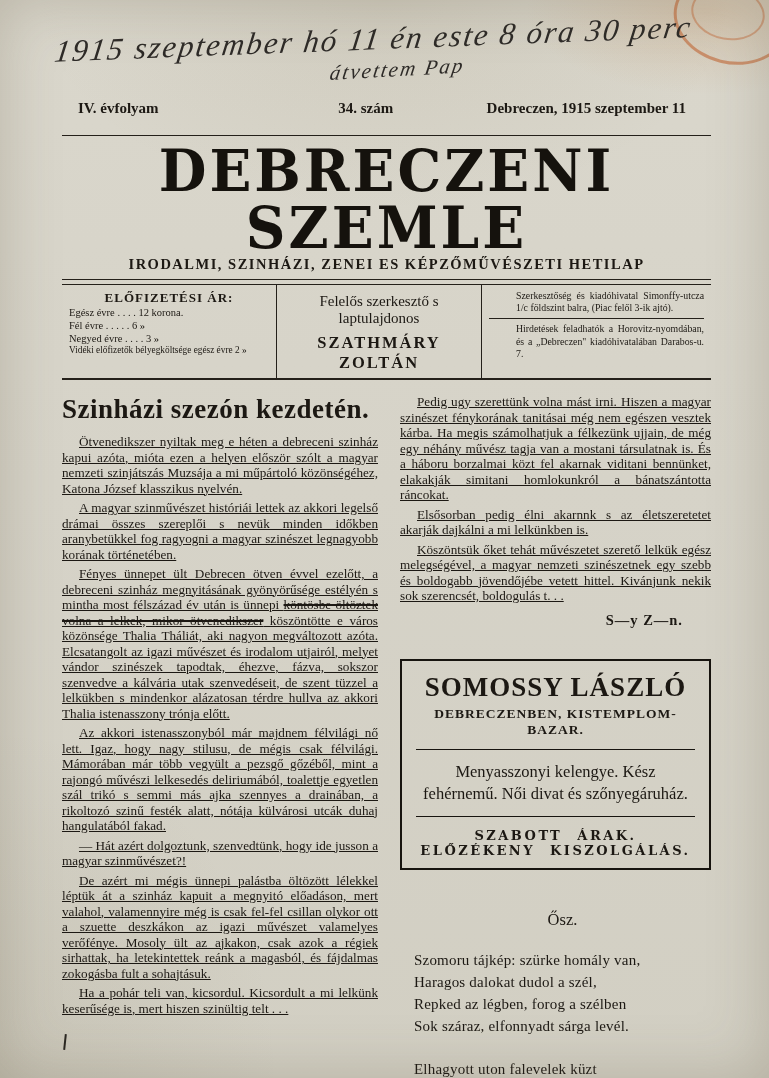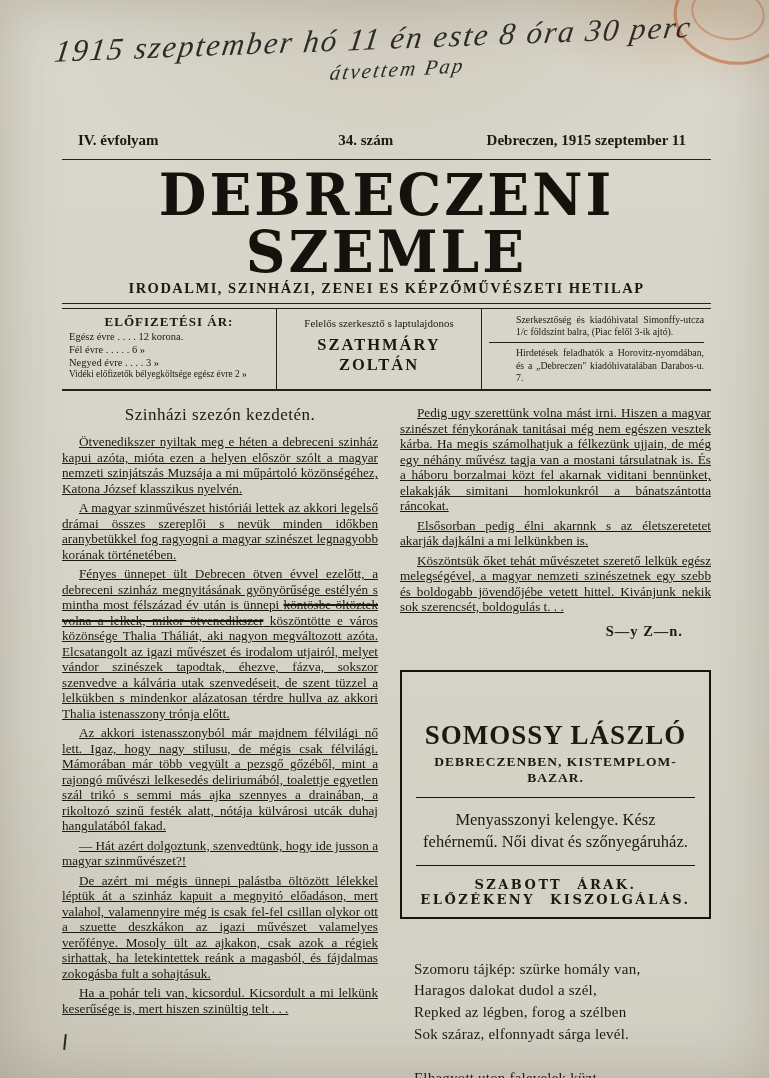--- a/index.html
+++ b/index.html
@@ -38,21 +38,21 @@
   .stamp2{
     position:absolute;top:-14px;right:4px;width:70px;height:50px;
     border:2px solid rgba(192,92,40,0.40);border-radius:50%;
     transform:rotate(10deg);
   }
   
   .content{position:relative;padding:100px 58px 0 62px;}
   .dateline{
     display:flex;align-items:flex-end;
     font-size:15px;font-weight:bold;
-    padding-bottom:10px;border-bottom:1.5px solid #24201a;margin-top:32px;
+    padding-bottom:18px;border-bottom:1.5px solid #24201a;
   }
   .dateline .vol{flex:1;text-align:left;padding-left:16px;}
   .dateline .iss{flex:1;text-align:center;}
   .dateline .loc{flex:1.3;text-align:center;}
   .masthead{
     text-align:center;
     font-family:"DejaVu Serif","Liberation Serif",serif;
     font-weight:bold;font-size:55px;line-height:1.0;
     letter-spacing:3px;
     margin:8px 0 2px 0;
@@ -68,48 +68,48 @@
     display:flex;margin-top:4px;
     border-top:1.5px solid #24201a;border-bottom:2.5px solid #24201a;
   }
   .infobox .cell{padding:5px 7px;}
   .cell-sub{flex:0 0 200px;}
   .cell-ed{flex:0 0 190px;border-left:1.2px solid #24201a;text-align:center;}
   .cell-off{flex:1;border-left:1.2px solid #24201a;}
   .sub-head{text-align:center;font-weight:bold;font-size:13px;letter-spacing:1px;}
   .sub-row{font-size:10.5px;line-height:1.25;white-space:nowrap;}
   .sub-row-small{font-size:9.3px;line-height:1.2;white-space:normal;}
-  .ed-role{font-size:11px;margin-top:3px;}
+  .ed-role{font-size:15px;margin-top:3px;}
   .ed-name{font-weight:bold;font-size:16.5px;letter-spacing:2px;margin-top:6px;}
   .off-block{font-size:9.8px;line-height:1.25;text-align:justify;margin-left:27px;}
   .off-sep{border:none;border-top:1px solid #24201a;margin:4px 0;}
   
   .columns{display:flex;gap:22px;margin-top:14px;}
   .col-left{flex:0 0 316px;}
   .col-right{flex:1;}
   .article-title{
-    text-align:center;font-weight:normal;font-size:17px;
+    font-weight:bold;font-size:27px;
     margin:0 0 9px 0;letter-spacing:0.5px;
   }
   .body-text p{
     margin:0 0 4px 0;font-size:13.2px;line-height:1.175;
     text-align:justify;text-indent:17px;text-decoration:underline;
   }
   .struck{text-decoration:line-through;text-decoration-thickness:1.5px;}
   .signature{
     text-align:right;font-weight:bold;font-size:14.5px;
     padding-right:28px;margin-top:8px;letter-spacing:1px;
   }
   
   .adbox{
     border:2.5px solid #17140f;
     margin-top:30px;padding:12px 10px 10px 10px;
     text-align:center;
   }
-  .ad-name{font-weight:bold;font-size:27px;letter-spacing:1px;line-height:1.05;margin-top:37px;}
+  .ad-name{font-weight:bold;font-size:27px;letter-spacing:1px;line-height:1.05;}
   .ad-loc{font-weight:bold;font-size:13.5px;letter-spacing:1px;margin-top:5px;}
   .ad-rule{border:none;border-top:1.5px solid #17140f;margin:11px 4px;}
   .ad-body{font-size:16.5px;line-height:1.35;padding:0 6px;}
   .ad-footer{
     font-weight:bold;font-size:13px;letter-spacing:2.5px;word-spacing:8px;
     font-family:"DejaVu Serif","Liberation Serif",serif;
   }
   
   .poem{margin-top:40px;padding-left:14px;}
   .poem-title{text-align:center;font-size:16.5px;margin-bottom:20px;}
@@ -188,20 +188,21 @@
         <div class="adbox">
           <div class="ad-name">SOMOSSY LÁSZLÓ</div>
           <div class="ad-loc">DEBRECZENBEN, KISTEMPLOM-BAZAR.</div>
           <hr class="ad-rule">
           <div class="ad-body">Menyasszonyi kelengye. Kész fehérnemű. Női divat és szőnyegáruház.</div>
           <hr class="ad-rule">
           <div class="ad-footer">SZABOTT ÁRAK. ELŐZÉKENY KISZOLGÁLÁS.</div>
         </div>
 
         <div class="poem">
+          <div class="poem-title">Ősz.</div>
           <div class="stanza">
             <div class="poem-line">Szomoru tájkép: szürke homály van,</div>
             <div class="poem-line">Haragos dalokat dudol a szél,</div>
             <div class="poem-line">Repked az légben, forog a szélben</div>
             <div class="poem-line">Sok száraz, elfonnyadt sárga levél.</div>
           </div>
           <div class="stanza">
             <div class="poem-line">Elhagyott uton falevelek küzt</div>
             <div class="poem-line">Monoton döcög egy szénásszekér,</div>
 

